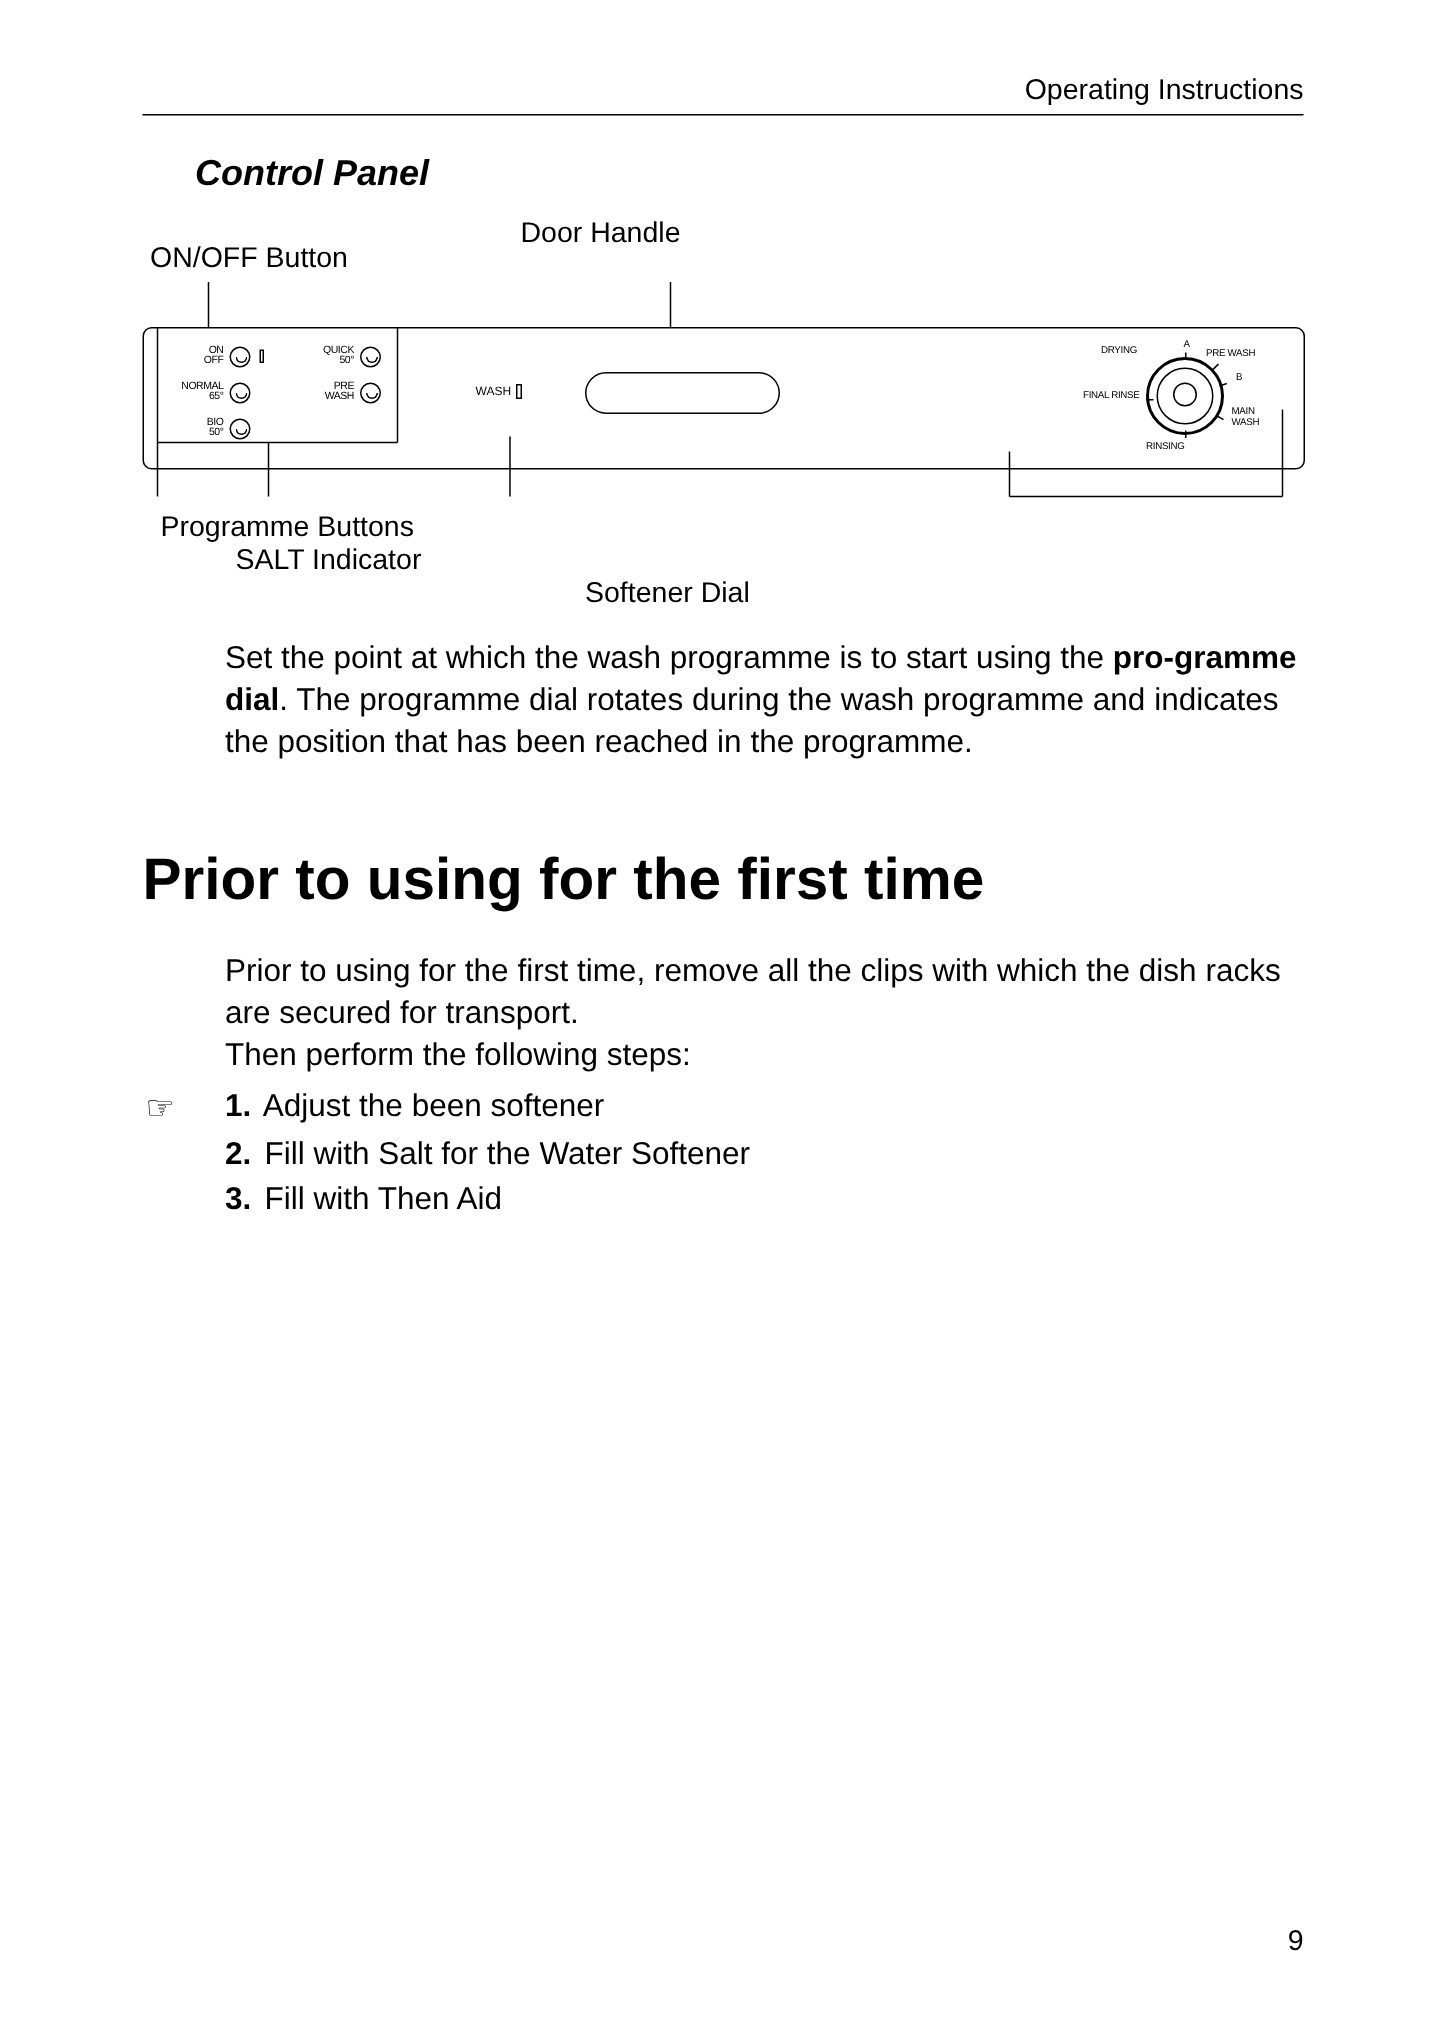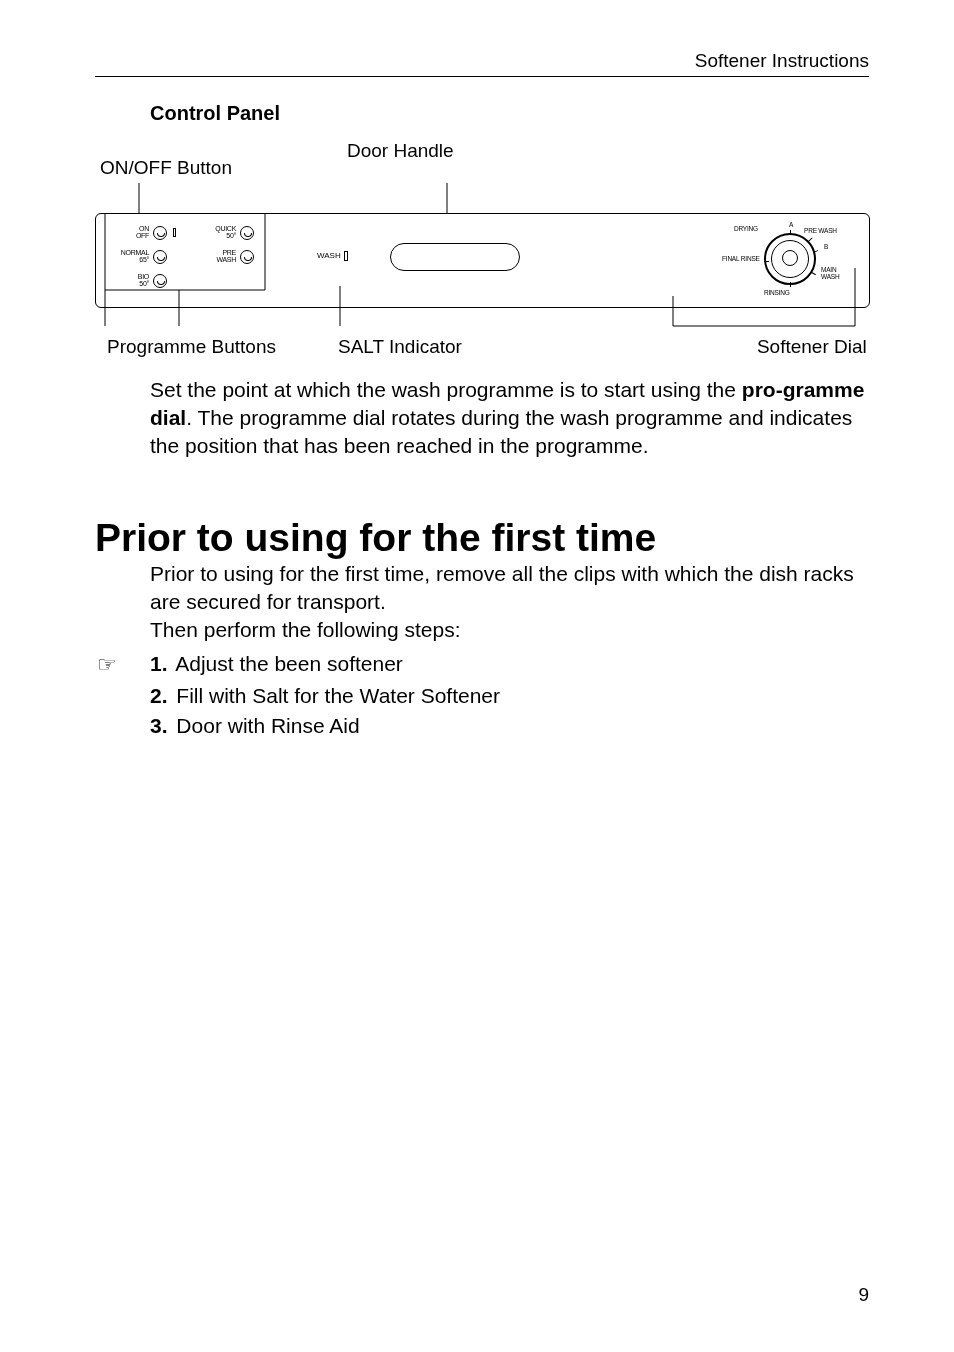--- a/index.html
+++ b/index.html
@@ -20,23 +20,24 @@
     padding-bottom: 4px;
     margin-bottom: 25px;
   }
   .header-text {
     font-family: 'Trebuchet MS', Arial, sans-serif;
     font-size: 19px;
   }
   .section-title {
     font-family: 'Trebuchet MS', Arial, sans-serif;
     font-weight: bold;
-    font-size: 20px;
-    margin-left: 55px;
+    font-size: 24px;
+    margin-left: 35px;
     margin-bottom: 15px;
+    font-style: italic;
   }
   .diagram-labels-top {
     display: flex;
     font-family: 'Trebuchet MS', Arial, sans-serif;
     font-size: 19px;
     margin-bottom: 2px;
   }
   .label-onoff {
     margin-left: 5px;
     line-height: 1.3;
@@ -110,36 +111,38 @@
   }
   .dial-inner{position:absolute;width:38px;height:38px;border:1px solid #000;border-radius:50%;left:5px;top:5px;}
   .dial-center{position:absolute;width:16px;height:16px;border:1px solid #000;border-radius:50%;left:15.5px;top:15.5px;}
   .dial-lbl{position:absolute;letter-spacing:-0.2px;}
   .tick{position:absolute;width:1px;height:5px;background:#000;}
   .diagram-labels-bottom {
     display: flex;
     font-family: 'Trebuchet MS', Arial, sans-serif;
     font-size: 19px;
     margin-top: 8px;
+    flex-direction: column;
   }
   .lb-prog{margin-left:12px;}
   .lb-salt{margin-left:62px;}
   .lb-dial{margin-left:295px;}
   .body-text {
     font-family: 'Trebuchet MS', Arial, sans-serif;
     font-size: 21px;
     line-height: 1.35;
     margin-left: 55px;
     margin-top: 18px;
   }
   .big-title{
     font-family: 'Trebuchet MS', Arial, sans-serif;
     font-weight: bold;
     font-size: 39px;
     margin-top: 55px;
+    margin-bottom: 25px;
   }
   .steps {
     font-family: 'Trebuchet MS', Arial, sans-serif;
     font-size: 21px;
     line-height: 1.45;
   }
   .step-row{display:flex;}
   .step-icon{width:55px;text-align:left;padding-left:2px;font-size:22px;}
   .step-num{font-weight:bold;margin-right:3px;}
   .page-num{
@@ -150,21 +153,21 @@
     font-size:19px;
   }
   .lead-line{stroke:#000;stroke-width:1;fill:none;}
   .bold{font-weight:bold;}
 </style>
 </head>
 <body>
 
 <div class="page">
   <div class="header-line">
-    <span class="header-text">Softener Instructions</span>
+    <span class="header-text">Operating Instructions</span>
   </div>
 
   <div class="section-title">Control Panel</div>
 
   <div class="diagram-labels-top">
     <div class="label-onoff">
       <div>ON/OFF Button</div>
     </div>
     <div class="label-door">Door Handle</div>
   </div>
@@ -271,18 +274,18 @@
     <div class="step-row">
       <div class="step-icon">☞</div>
       <div><span class="step-num">1.</span> <span>Adjust the been softener</span></div>
     </div>
     <div class="step-row">
       <div class="step-icon"></div>
       <div><span class="step-num">2.</span> <span>Fill with Salt for the Water Softener</span></div>
     </div>
     <div class="step-row">
       <div class="step-icon"></div>
-      <div><span class="step-num">3.</span> <span>Door with Rinse Aid</span></div>
+      <div><span class="step-num">3.</span> <span>Fill with Then Aid</span></div>
     </div>
   </div>
 </div>
 
 <div class="page-num">9</div>
 
 </body></html>

